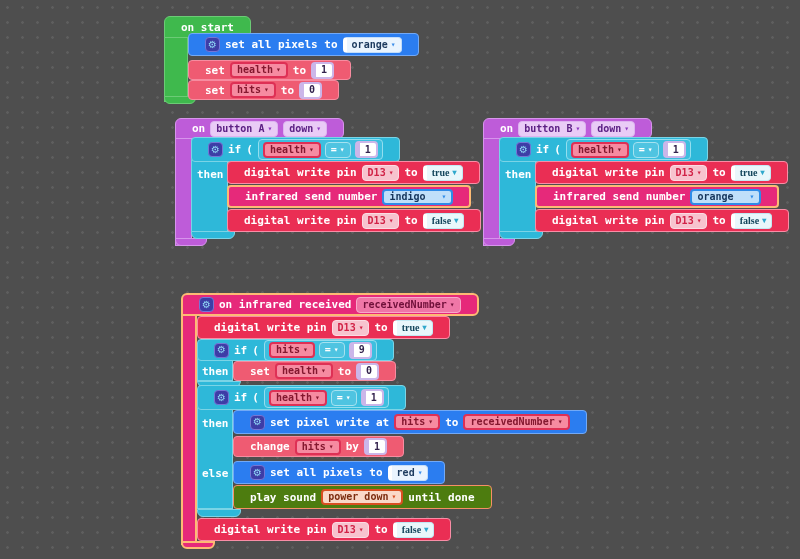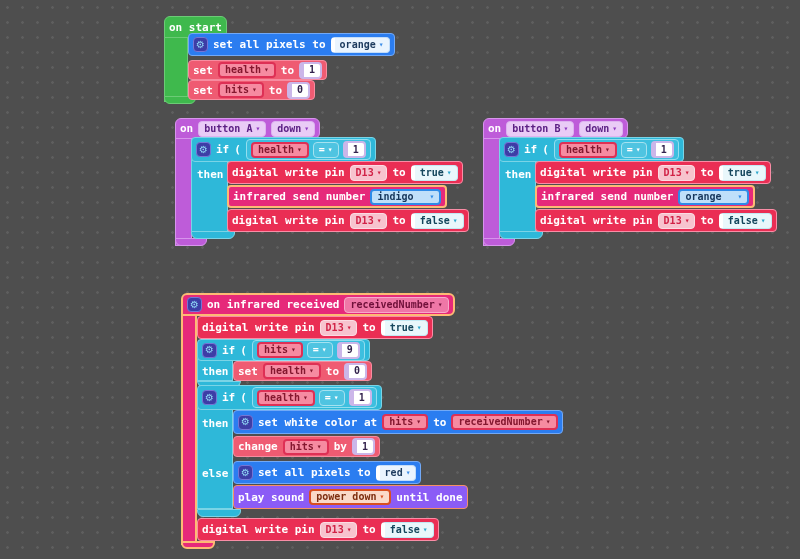--- a/index.html
+++ b/index.html
@@ -6,42 +6,42 @@
   body{
     width:800px;height:559px;overflow:hidden;position:relative;
     background-color:#4E4E4E;
     background-image:radial-gradient(circle,#5E5E5E 1px,rgba(0,0,0,0) 1.6px);
     background-size:15px 15px;
     font-family:"DejaVu Sans Mono",monospace;
   }
   .grp{position:absolute;}
   .blk{
     position:absolute;display:flex;align-items:center;gap:5px;
-    padding:0 4px;color:#fff;font-weight:bold;font-size:11px;
+    padding:0 16px;color:#fff;font-weight:bold;font-size:11px;
     border-radius:4px;box-sizing:border-box;white-space:nowrap;line-height:1;
   }
   .rail,.foot{position:absolute;box-sizing:border-box;}
   .foot{border-radius:0 0 6px 6px;}
   .hdr{border-radius:6px 6px 6px 0;}
   .green{background:#3FB94D;border:1px solid #6CCB76;}
   .blue{background:#2B7DF0;border:1px solid #72A9F6;}
   .pinkvar{background:#EF5B72;border:1px solid #F78CA0;}
   .cyan{background:#2EB8D9;border:1px solid #7AD4E6;}
   .purple{background:#BE5CD9;border:1px solid #D794EC;justify-content:flex-end;}
   .magenta{background:#E6297A;border:2px solid #fdba74;}
   .red{background:#EA2E54;border:1px solid #F98DA6;}
-  .orange{background:#8b5cf6;border:1px solid #F68F66;}
+  .orange{background:#4d7c0f;border:1px solid #F68F66;}
   .pill{
     display:inline-flex;align-items:center;gap:3px;padding:0 5px;height:16px;
     border-radius:4px;font-size:10px;font-weight:bold;box-sizing:border-box;
   }
   .chev{font-size:8px;line-height:1;}
   .p-var{background:#F68BA1;border:2px solid #DE3055;color:#84182F;}
   .p-pin{background:#F7C3CE;border:1px solid #FBDCE3;color:#D12347;}
-  .p-bool{background:#E9F7FB;border:1px solid #C2E9F3;color:#14465C;border-left:4px solid #fff;}
+  .p-bool{background:#E9F7FB;border:1px solid #C2E9F3;color:#14465C;border-left:4px solid #fff;font-family:Liberation Serif, serif;}
   .p-bool .chev{color:#2FA8CC;}
   .p-light{background:#EAF4FE;border:1px solid #C3DDF9;color:#1C3A5E;border-left:4px solid #fff;}
   .p-light .chev{color:#3E8EE8;}
   .p-color{background:#BFDFFA;border:2px solid #2E8BE8;color:#16365C;gap:16px;}
   .p-color .chev{color:#2E8BE8;}
   .p-sound{background:#FAD9C8;border:2px solid #D94F21;color:#7C2D0F;}
   .p-sound .chev{color:#D94F21;}
   .p-param{background:#EF77A7;border:1px solid #F8A9CA;color:#70103A;}
   .p-btn{background:#E9CBF6;border:1px solid #DDB3F1;color:#5C2184;}
   .p-btn .chev{color:#8E3BBF;}
@@ -294,21 +294,21 @@
       <span class="pill p-op">
           <span>=</span>
           <span class="chev">▾</span>
         </span>
       <span class="slot">1</span>
     </span>
   </div>
   <span class="kw" style="left:21px;top:124px;">then</span>
   <div class="blk blue" style="left:52px;top:117px;height:24px;">
     <span class="gear">⚙</span>
-    <span>set white color at</span>
+    <span>set pixel write at</span>
     <span class="pill p-var">
         <span>hits</span>
         <span class="chev">▾</span>
       </span>
     <span>to</span>
     <span class="pill p-var">
         <span>receivedNumber</span>
         <span class="chev">▾</span>
       </span>
   </div>

